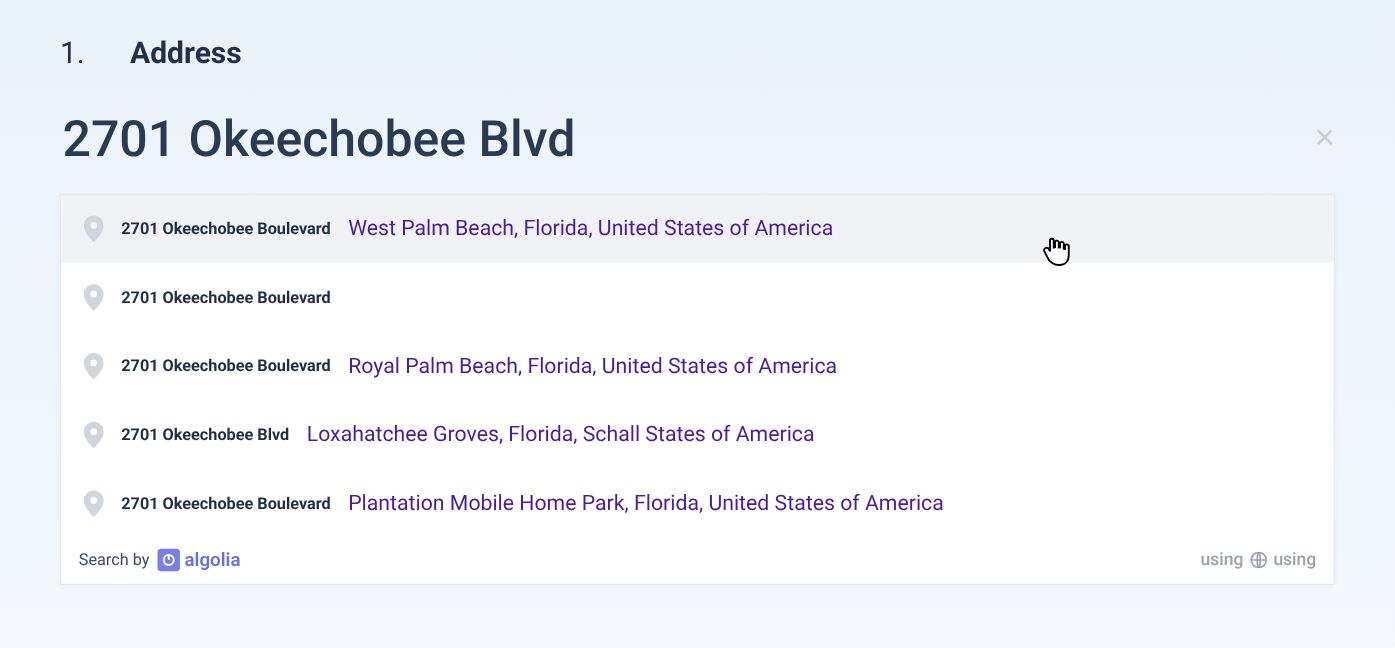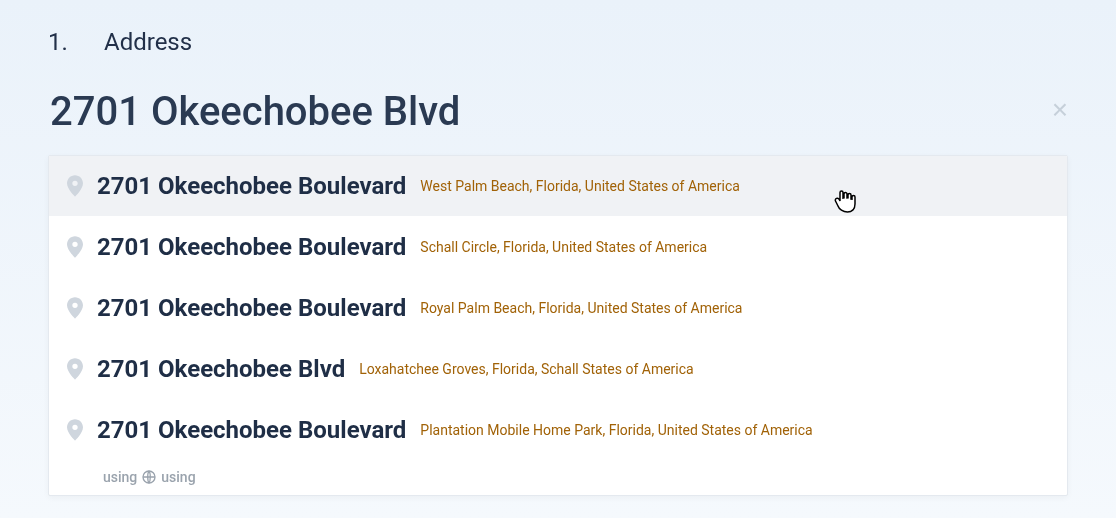--- a/index.html
+++ b/index.html
@@ -14,21 +14,21 @@
   .heading-row { display: flex; align-items: center; margin-bottom: 28px; }
   .list-num {
     font-size: 24px;
     color: #223049;
     margin-right: 28px;
     min-width: 28px;
     font-weight: 400;
   }
   .heading {
     font-size: 24px;
-    font-weight: 400;
+    font-weight: 700;
     color: #223049;
   }
   .input-wrap {
     position: relative;
     width: 100%;
   }
   .address-input {
     width: 100%;
     border: none;
     background: transparent;
@@ -71,28 +71,28 @@
     background: #f0f2f5;
   }
   .pin-icon {
     flex: 0 0 auto;
     width: 16px;
     height: 22px;
     display: block;
     color: #cfd6de;
   }
   .primary {
-    font-size: 24px;
+    font-size: 13px;
     font-weight: 700;
     color: #1f2e46;
     flex: 0 0 auto;
   }
   .secondary {
-    font-size: 14px;
-    color: #a16207;
+    font-size: 17px;
+    color: #4c1d95;
     font-weight: 400;
   }
   .dropdown-footer {
     display: flex;
     align-items: center;
     justify-content: space-between;
     padding: 8px 14px 10px 14px;
     font-size: 13px;
   }
   .searchby {
@@ -159,21 +159,20 @@
         <svg class="cursor-hand" width="24" height="26" viewBox="0 0 24 26">
             <path fill="#fff" stroke="#000" stroke-width="1.5" d="M7 11V4.5a1.5 1.5 0 1 1 3 0V10l1-.2V6a1.5 1.5 0 1 1 3 0v4l1-.1V7a1.5 1.5 0 1 1 3 0v4l1 .1V9a1.5 1.5 0 1 1 3 0v7c0 5-3 8-7.5 8S6 21 5 18l-2.5-5c-.6-1.2.1-2.5 1.4-2.7 1-.2 1.9.3 2.3 1.2L7 13z"></path>
           </svg>
       </div>
 
       <div class="suggestion">
         <svg class="pin-icon" viewBox="0 0 24 32" fill="currentColor">
             <path d="M12 0C5.4 0 0 5.4 0 12c0 9 12 20 12 20s12-11 12-20C24 5.4 18.6 0 12 0zm0 16a4 4 0 1 1 0-8 4 4 0 0 1 0 8z"></path>
           </svg>
         <span class="primary">2701 Okeechobee Boulevard</span>
-        <span class="secondary">Schall Circle, Florida, United States of America</span>
       </div>
 
       <div class="suggestion">
         <svg class="pin-icon" viewBox="0 0 24 32" fill="currentColor">
             <path d="M12 0C5.4 0 0 5.4 0 12c0 9 12 20 12 20s12-11 12-20C24 5.4 18.6 0 12 0zm0 16a4 4 0 1 1 0-8 4 4 0 0 1 0 8z"></path>
           </svg>
         <span class="primary">2701 Okeechobee Boulevard</span>
         <span class="secondary">Royal Palm Beach, Florida, United States of America</span>
       </div>
 
@@ -187,20 +186,32 @@
 
       <div class="suggestion">
         <svg class="pin-icon" viewBox="0 0 24 32" fill="currentColor">
             <path d="M12 0C5.4 0 0 5.4 0 12c0 9 12 20 12 20s12-11 12-20C24 5.4 18.6 0 12 0zm0 16a4 4 0 1 1 0-8 4 4 0 0 1 0 8z"></path>
           </svg>
         <span class="primary">2701 Okeechobee Boulevard</span>
         <span class="secondary">Plantation Mobile Home Park, Florida, United States of America</span>
       </div>
 
       <div class="dropdown-footer">
+        <span class="searchby">
+          <span>Search by</span>
+          <span class="algolia-logo">
+            <span class="algolia-square">
+              <svg width="12" height="12" viewBox="0 0 24 24" fill="#fff">
+                  <circle cx="12" cy="12" r="8" fill="none" stroke="#fff" stroke-width="3"></circle>
+                  <path d="M12 12 L12 5" stroke="#fff" stroke-width="3"></path>
+                </svg>
+            </span>
+            <span>algolia</span>
+          </span>
+        </span>
         <span class="using-data">
           <span>using</span>
           <svg width="16" height="16" viewBox="0 0 24 24" fill="none" stroke="#9aa3ad" stroke-width="2">
               <circle cx="12" cy="12" r="9"></circle>
               <path d="M3 12h18M12 3c2.5 3 2.5 15 0 18M12 3c-2.5 3-2.5 15 0 18"></path>
             </svg>
           <span>using</span>
         </span>
       </div>
     </div>

